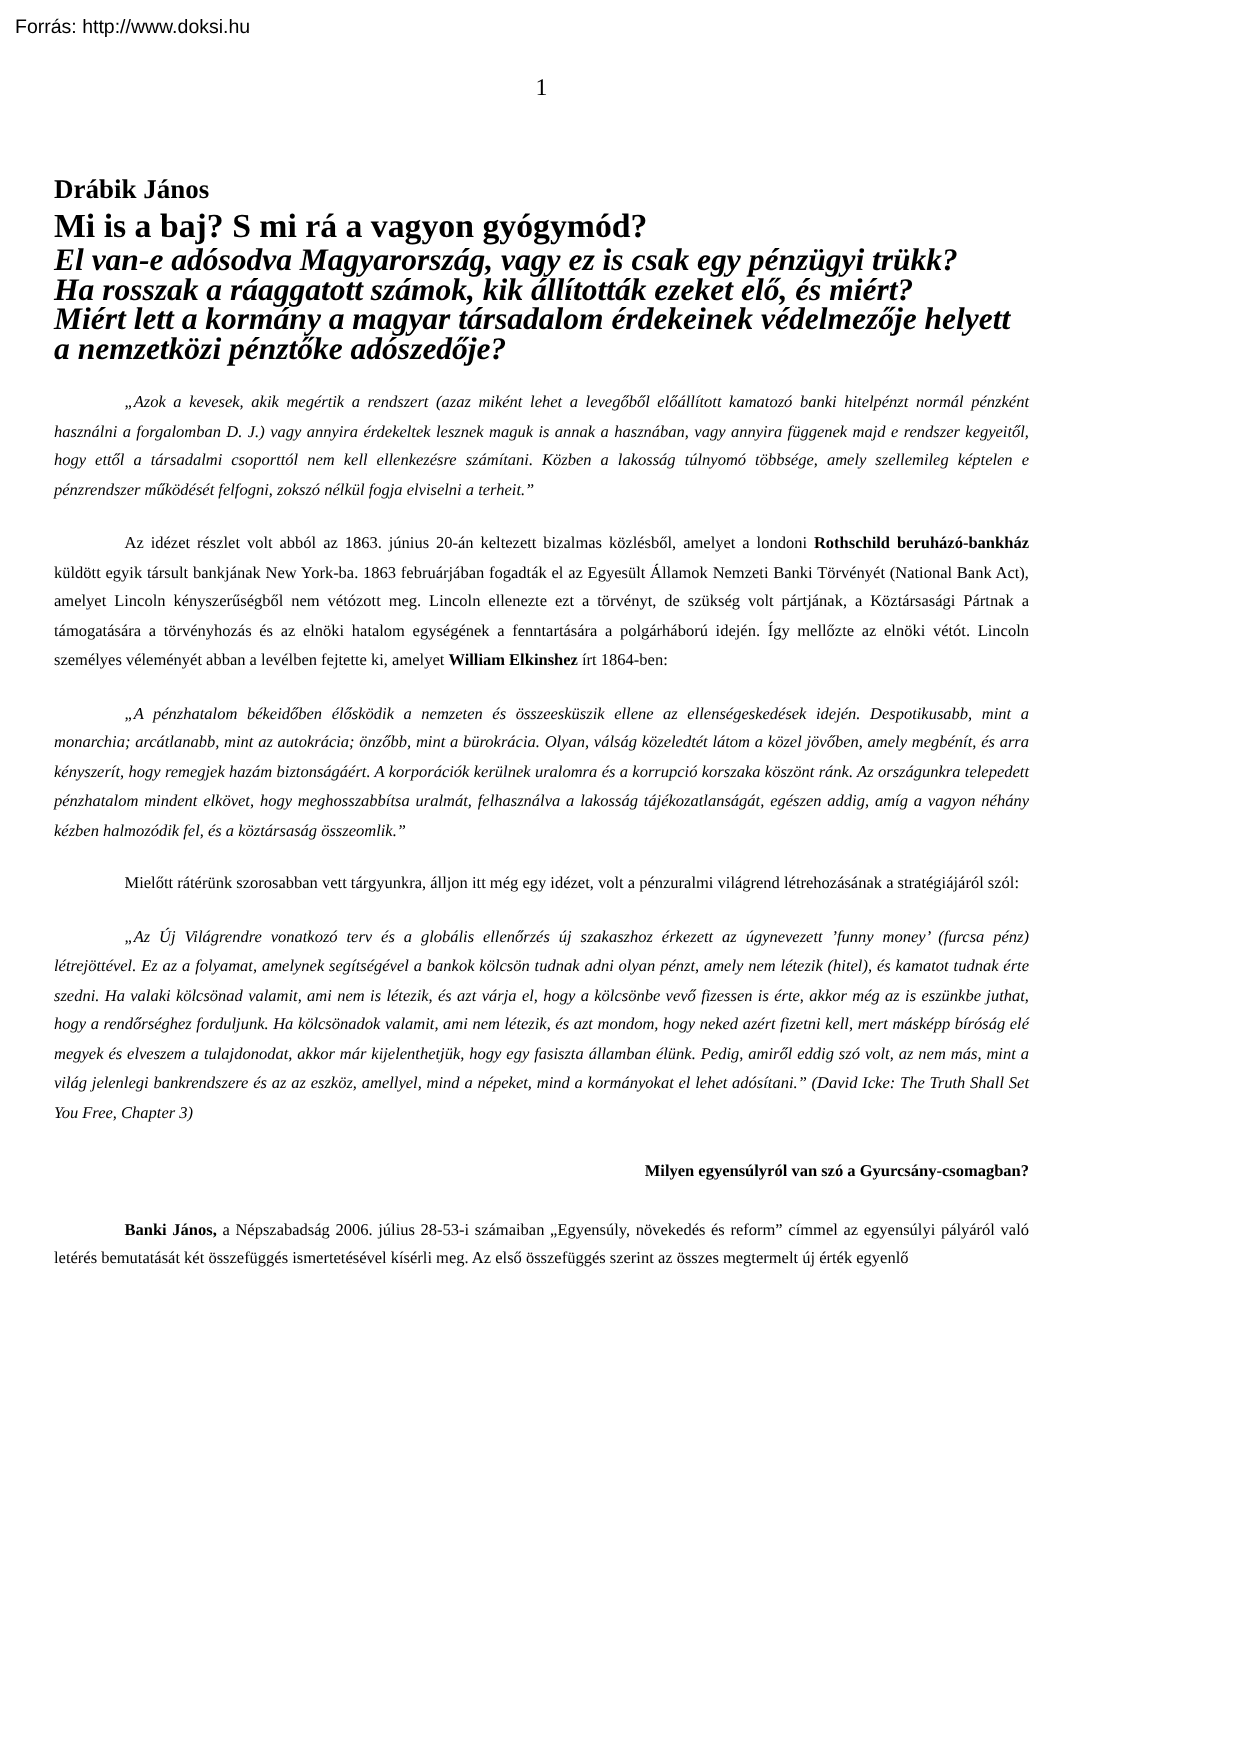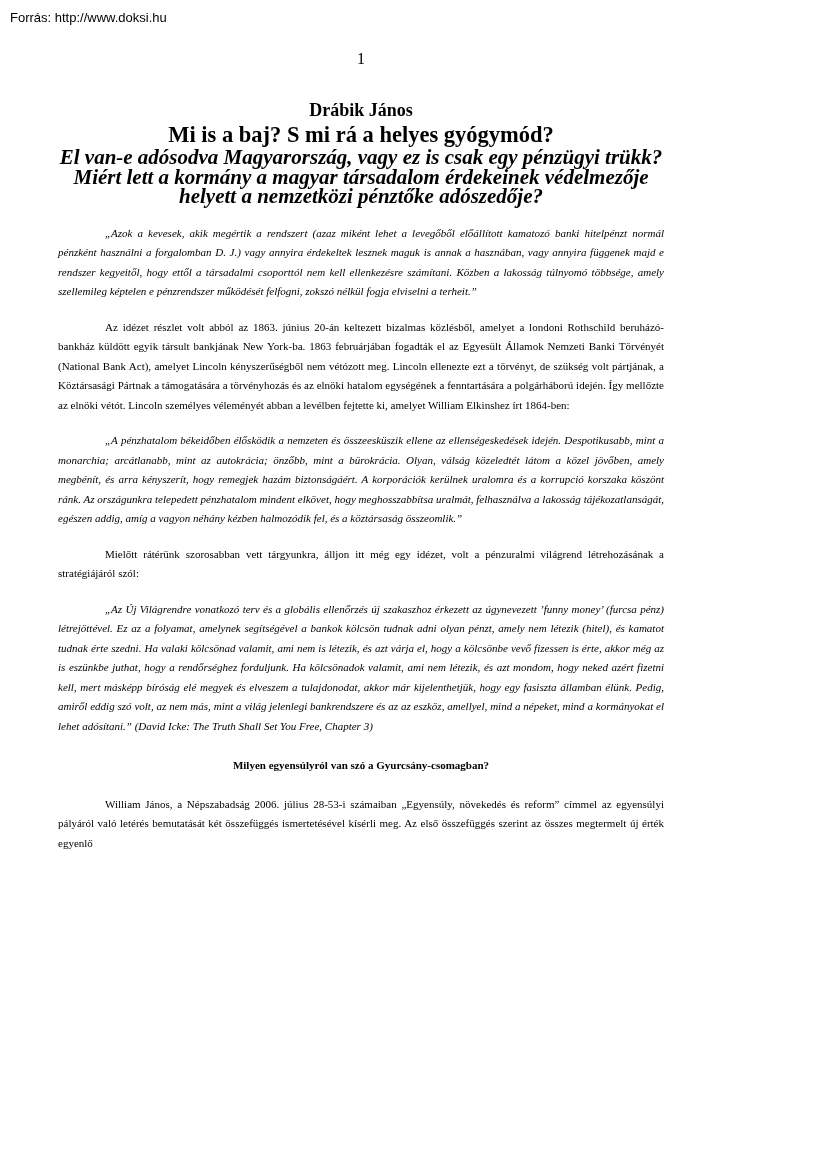--- a/index.html
+++ b/index.html
@@ -8,41 +8,40 @@
     background: #ffffff;
   }
   .page {
     position: relative;
     width: 722px;
     height: 1170px;
     box-sizing: border-box;
     background: #ffffff;
     color: #000000;
     font-family: "Liberation Serif", serif;
-    padding: 0 58px;
+    padding: 0 36px;
     overflow: hidden;
   }
   .source {
     position: absolute;
     top: 10px;
     left: 10px;
     font-family: "Liberation Sans", sans-serif;
     font-size: 13px;
     color: #000000;
     white-space: nowrap;
   }
   .pageno {
     padding-top: 50px;
     text-align: center;
     font-size: 16px;
     line-height: 17px;
   }
   .title-block {
-    margin-top: 32px;
-    text-align: center;
+    margin-top: 48px;
   }
   .author {
     font-weight: bold;
     font-size: 18px;
     line-height: 22px;
   }
   .doc-title {
     margin: 0;
     font-weight: bold;
     font-size: 22.5px;
@@ -63,46 +62,47 @@
   .doc-body p {
     margin: 0 0 16px 0;
     text-indent: 47px;
   }
   .doc-body p.quote {
     font-style: italic;
   }
   .doc-body p.heading {
     font-weight: bold;
     font-style: normal;
-    text-align: center;
+    text-align: right;
     text-indent: 0;
     margin: 20px 0 19px 0;
     font-family: Liberation Serif, serif;
   }
-  .b { font-weight: normal; }
+  .b { font-weight: bold; }
 </style>
 </head>
 <body>
 
 <div class="page">
   <div class="source">Forrás: http://www.doksi.hu</div>
 
   <div class="pageno">1</div>
 
   <div class="title-block">
     <div class="author">Drábik János</div>
-    <h1 class="doc-title">Mi is a baj? S mi rá a helyes gyógymód?</h1>
+    <h1 class="doc-title">Mi is a baj? S mi rá a vagyon gyógymód?</h1>
     <div id="subtitle-block">
         <div class="subtitle">El van-e adósodva Magyarország, vagy ez is csak egy pénzügyi trükk?</div>
+        <div class="subtitle">Ha rosszak a ráaggatott számok, kik állították ezeket elő, és miért?</div>
         <div class="subtitle">Miért lett a kormány a magyar társadalom érdekeinek védelmezője helyett a nemzetközi pénztőke adószedője?</div>
       </div>
   </div>
 
   <div class="doc-body" id="doc-body">
       <p class="quote"><span>„Azok a kevesek, akik megértik a rendszert (azaz miként lehet a levegőből előállított kamatozó banki hitelpénzt normál pénzként használni a forgalomban D. J.) vagy annyira érdekeltek lesznek maguk is annak a hasznában, vagy annyira függenek majd e rendszer kegyeitől, hogy ettől a társadalmi csoporttól nem kell ellenkezésre számítani. Közben a lakosság túlnyomó többsége, amely szellemileg képtelen e pénzrendszer működését felfogni, zokszó nélkül fogja elviselni a terheit.”</span></p>
       <p class="body"><span>Az idézet részlet volt abból az 1863. június 20-án keltezett bizalmas közlésből, amelyet a londoni </span><span class="b">Rothschild beruházó-bankház</span><span> küldött egyik társult bankjának New York-ba. 1863 februárjában fogadták el az Egyesült Államok Nemzeti Banki Törvényét (National Bank Act), amelyet Lincoln kényszerűségből nem vétózott meg. Lincoln ellenezte ezt a törvényt, de szükség volt pártjának, a Köztársasági Pártnak a támogatására a törvényhozás és az elnöki hatalom egységének a fenntartására a polgárháború idején. Így mellőzte az elnöki vétót. Lincoln személyes véleményét abban a levélben fejtette ki, amelyet </span><span class="b">William Elkinshez</span><span> írt 1864-ben:</span></p>
       <p class="quote"><span>„A pénzhatalom békeidőben élősködik a nemzeten és összeesküszik ellene az ellenségeskedések idején. Despotikusabb, mint a monarchia; arcátlanabb, mint az autokrácia; önzőbb, mint a bürokrácia. Olyan, válság közeledtét látom a közel jövőben, amely megbénít, és arra kényszerít, hogy remegjek hazám biztonságáért. A korporációk kerülnek uralomra és a korrupció korszaka köszönt ránk. Az országunkra telepedett pénzhatalom mindent elkövet, hogy meghosszabbítsa uralmát, felhasználva a lakosság tájékozatlanságát, egészen addig, amíg a vagyon néhány kézben halmozódik fel, és a köztársaság összeomlik.”</span></p>
       <p class="body"><span>Mielőtt rátérünk szorosabban vett tárgyunkra, álljon itt még egy idézet, volt a pénzuralmi világrend létrehozásának a stratégiájáról szól:</span></p>
       <p class="quote"><span>„Az Új Világrendre vonatkozó terv és a globális ellenőrzés új szakaszhoz érkezett az úgynevezett ’funny money’ (furcsa pénz) létrejöttével. Ez az a folyamat, amelynek segítségével a bankok kölcsön tudnak adni olyan pénzt, amely nem létezik (hitel), és kamatot tudnak érte szedni. Ha valaki kölcsönad valamit, ami nem is létezik, és azt várja el, hogy a kölcsönbe vevő fizessen is érte, akkor még az is eszünkbe juthat, hogy a rendőrséghez forduljunk. Ha kölcsönadok valamit, ami nem létezik, és azt mondom, hogy neked azért fizetni kell, mert másképp bíróság elé megyek és elveszem a tulajdonodat, akkor már kijelenthetjük, hogy egy fasiszta államban élünk. Pedig, amiről eddig szó volt, az nem más, mint a világ jelenlegi bankrendszere és az az eszköz, amellyel, mind a népeket, mind a kormányokat el lehet adósítani.” (David Icke: The Truth Shall Set You Free, Chapter 3)</span></p>
       <p class="heading"><span>Milyen egyensúlyról van szó a Gyurcsány-csomagban?</span></p>
-      <p class="body"><span class="b">William János,</span><span> a Népszabadság 2006. július 28-53-i számaiban „Egyensúly, növekedés és reform” címmel az egyensúlyi pályáról való letérés bemutatását két összefüggés ismertetésével kísérli meg. Az első összefüggés szerint az összes megtermelt új érték egyenlő</span></p>
+      <p class="body"><span class="b">Banki János,</span><span> a Népszabadság 2006. július 28-53-i számaiban „Egyensúly, növekedés és reform” címmel az egyensúlyi pályáról való letérés bemutatását két összefüggés ismertetésével kísérli meg. Az első összefüggés szerint az összes megtermelt új érték egyenlő</span></p>
     </div>
 </div>
 
 </body></html>

